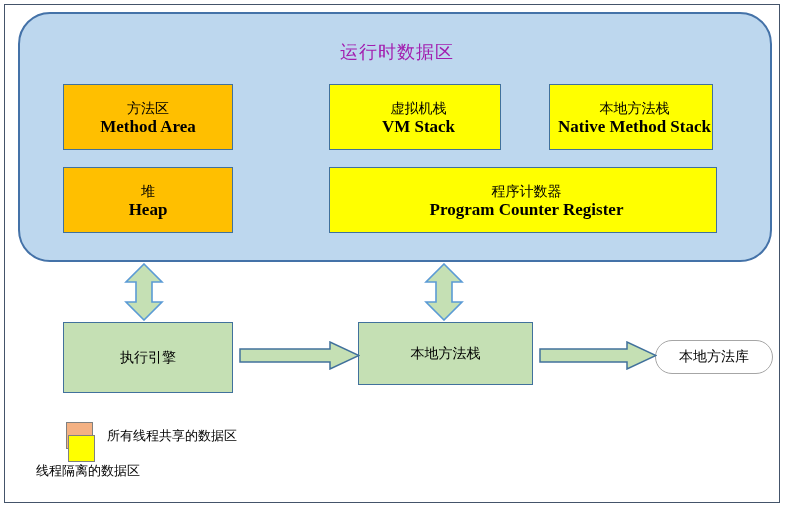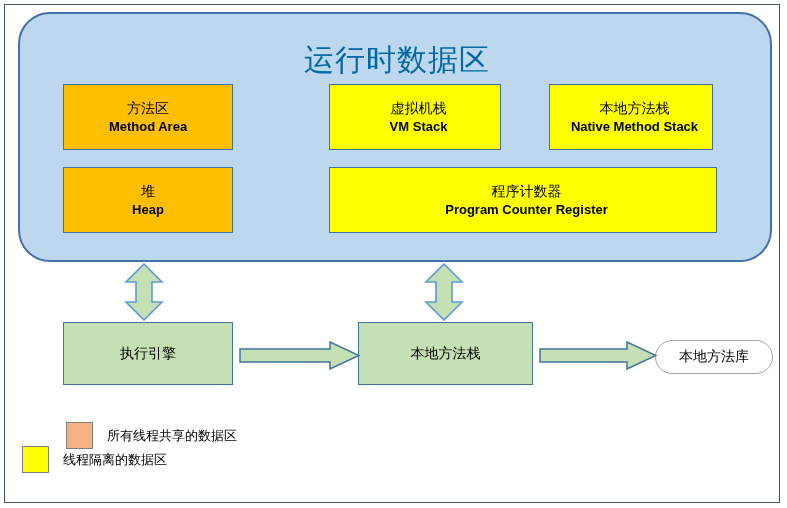--- a/index.html
+++ b/index.html
@@ -40,22 +40,22 @@
     border: 2px solid #4472a8;
     border-radius: 32px;
     box-sizing: border-box;
   }
   .runtime-title {
     position: absolute;
     left: 0;
     top: 26px;
     width: 754px;
     text-align: center;
-    font-size: 30px;
-    color: #0369a1;
+    font-size: 18px;
+    color: #a21caf;
     letter-spacing: 1px;
     font-family: Liberation Sans, sans-serif;
   }
   
   .mem-box {
     position: absolute;
     box-sizing: border-box;
     border: 1px solid #41719c;
     display: flex;
     flex-direction: column;
@@ -63,24 +63,24 @@
     justify-content: center;
     color: #000000;
     text-align: center;
   }
   .mem-box .cn {
     font-size: 14px;
     line-height: 19px;
     font-family: "DejaVu Sans", sans-serif;
   }
   .mem-box .en {
-    font-size: 13px;
+    font-size: 17px;
     line-height: 18px;
     font-weight: bold;
-    font-family: Liberation Sans, sans-serif;
+    font-family: Liberation Serif, serif;
   }
   .fill-orange { background: #ffbf00; }
   .fill-yellow { background: #ffff00; padding-left: 7px; }
 
   
   .proc-box {
     position: absolute;
     box-sizing: border-box;
     background: #c5e0b4;
     border: 1px solid #41719c;
@@ -164,21 +164,21 @@
   </div>
 
   <svg class="arrow" style="left:124px; top:263px;" width="40" height="58" viewBox="0 0 40 58">
     <polygon points="20,1 38,19 28,19 28,39 38,39 20,57 2,39 12,39 12,19 2,19" fill="#c5e0b4" stroke="#5b9bd5" stroke-width="1.6" stroke-linejoin="miter"></polygon>
   </svg>
 
   <svg class="arrow" style="left:424px; top:263px;" width="40" height="58" viewBox="0 0 40 58">
     <polygon points="20,1 38,19 28,19 28,39 38,39 20,57 2,39 12,39 12,19 2,19" fill="#c5e0b4" stroke="#5b9bd5" stroke-width="1.6" stroke-linejoin="miter"></polygon>
   </svg>
 
-  <div class="proc-box" style="left:63px; top:322px; width:170px; height:63px;">
+  <div class="proc-box" style="left:63px; top:322px; width:170px; height:71px;">
     <span>执行引擎</span>
   </div>
 
   <div class="proc-box" style="left:358px; top:322px; width:175px; height:63px;">
     <span>本地方法栈</span>
   </div>
 
   <div class="lib-box" style="left:655px; top:340px; width:118px; height:34px;border-radius:17px;">
     <span>本地方法库</span>
   </div>
@@ -189,18 +189,18 @@
 
   <svg class="arrow" style="left:539px; top:341px;" width="118" height="29" viewBox="0 0 118 29">
     <polygon points="1,8 88,8 88,1 117,14.5 88,28 88,21 1,21" fill="#c5e0b4" stroke="#41719c" stroke-width="1.5" stroke-linejoin="miter"></polygon>
   </svg>
 
   <div class="legend-row" style="left:22px; top:422px;padding-left:44px;">
     <span class="legend-swatch" id="legend-swatch-0" style="background: rgb(244, 177, 131);"></span>
     <span class="legend-label">所有线程共享的数据区</span>
   </div>
 
-  <div class="legend-row" style="left:22px; top:446px;">
+  <div class="legend-row" style="left:22px; top:435px;flex-direction:column;">
     <span class="legend-swatch" id="legend-swatch-1" style="background: rgb(255, 255, 0);"></span>
     <span class="legend-label">线程隔离的数据区</span>
   </div>
 
 </div>
 
 </body></html>

